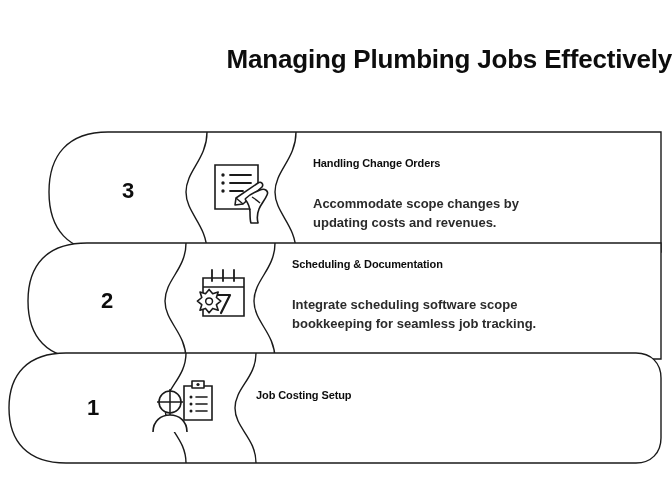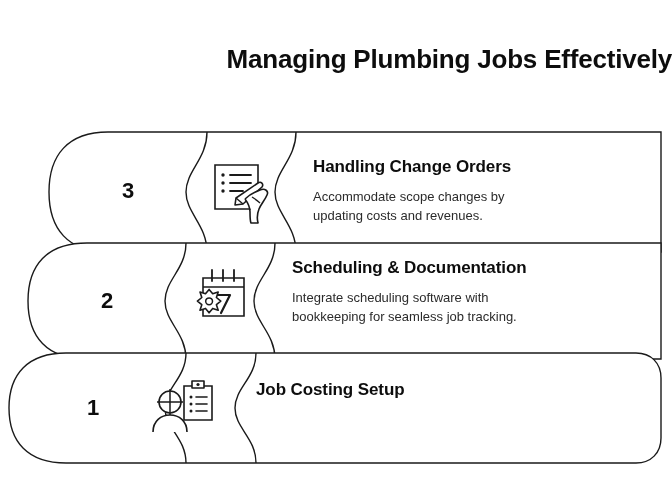--- a/index.html
+++ b/index.html
@@ -30,33 +30,33 @@
   .cards{position:absolute;left:0;top:0;width:672px;height:489px;}
   .card{position:absolute;}
   .card svg{display:block;overflow:visible;}
 
   
   .card-text{
     position:absolute;
     color:#1a1a1a;
   }
   .card-head{
-    font-size:17px;
+    font-size:11px;
     font-weight:bold;
     letter-spacing:-0.1px;
     color:#0d0d0d;
     white-space:nowrap;
     line-height:1.2;
   }
   .card-body{
     font-size:13px;
-    font-weight:normal;
+    font-weight:bold;
     color:#2b2b2b;
     line-height:1.42;
-    margin-top:11px;
+    margin-top:25px;
     white-space:pre-line;
   }
   .card-num{
     position:absolute;
     font-size:22px;
     font-weight:bold;
     color:#0d0d0d;
     text-align:center;
     line-height:1;
   }
@@ -143,21 +143,21 @@
           <path d="M18 28
                    l5.5 1.8 3.6 -4.4 3.6 4.4 5.5 -1.8 -1.8 5.5 4.4 3.6
                    -4.4 3.6 1.8 5.5 -5.5 -1.8 -3.6 4.4 -3.6 -4.4 -5.5 1.8
                    1.8 -5.5 -4.4 -3.6 4.4 -3.6 Z" stroke="#1a1a1a" stroke-width="1.6" fill="#ffffff" stroke-linejoin="round"></path>
           <circle cx="27.1" cy="37.3" r="3.4" stroke="#1a1a1a" stroke-width="1.5" fill="#fff"></circle>
         </svg>
       </div>
 
       <div class="card-text" style="left:265px;top:16px;width:350px;">
         <div class="card-head">Scheduling &amp; Documentation</div>
-        <div class="card-body">Integrate scheduling software with
+        <div class="card-body">Integrate scheduling software scope
 bookkeeping for seamless job tracking.</div>
       </div>
     </div>
 
     <div class="card" style="left:8px;top:352px;">
       <svg width="654" height="112" viewBox="0 0 654 112" fill="none">
         <path d="M 58 1 L 628 1
                  C 643 1 653 11 653 26
                  L 653 86 C 653 101 643 111 628 111
                  L 58 111
@@ -183,19 +183,19 @@
           <circle cx="52" cy="12.5" r="1.6" fill="#1a1a1a"></circle>
           <circle cx="45" cy="25" r="1.5" fill="#1a1a1a"></circle>
           <circle cx="45" cy="32" r="1.5" fill="#1a1a1a"></circle>
           <circle cx="45" cy="39" r="1.5" fill="#1a1a1a"></circle>
           <path d="M50 25 H61" stroke="#1a1a1a" stroke-width="1.6" stroke-linecap="round"></path>
           <path d="M50 32 H61" stroke="#1a1a1a" stroke-width="1.6" stroke-linecap="round"></path>
           <path d="M50 39 H61" stroke="#1a1a1a" stroke-width="1.6" stroke-linecap="round"></path>
         </svg>
       </div>
 
-      <div class="card-text" style="left:248px;top:28px;width:355px;">
+      <div class="card-text" style="left:248px;top:37px;width:355px;">
         <div class="card-head">Job Costing Setup</div>
       </div>
     </div>
 
   </div>
 </div>
 
 </body></html>

